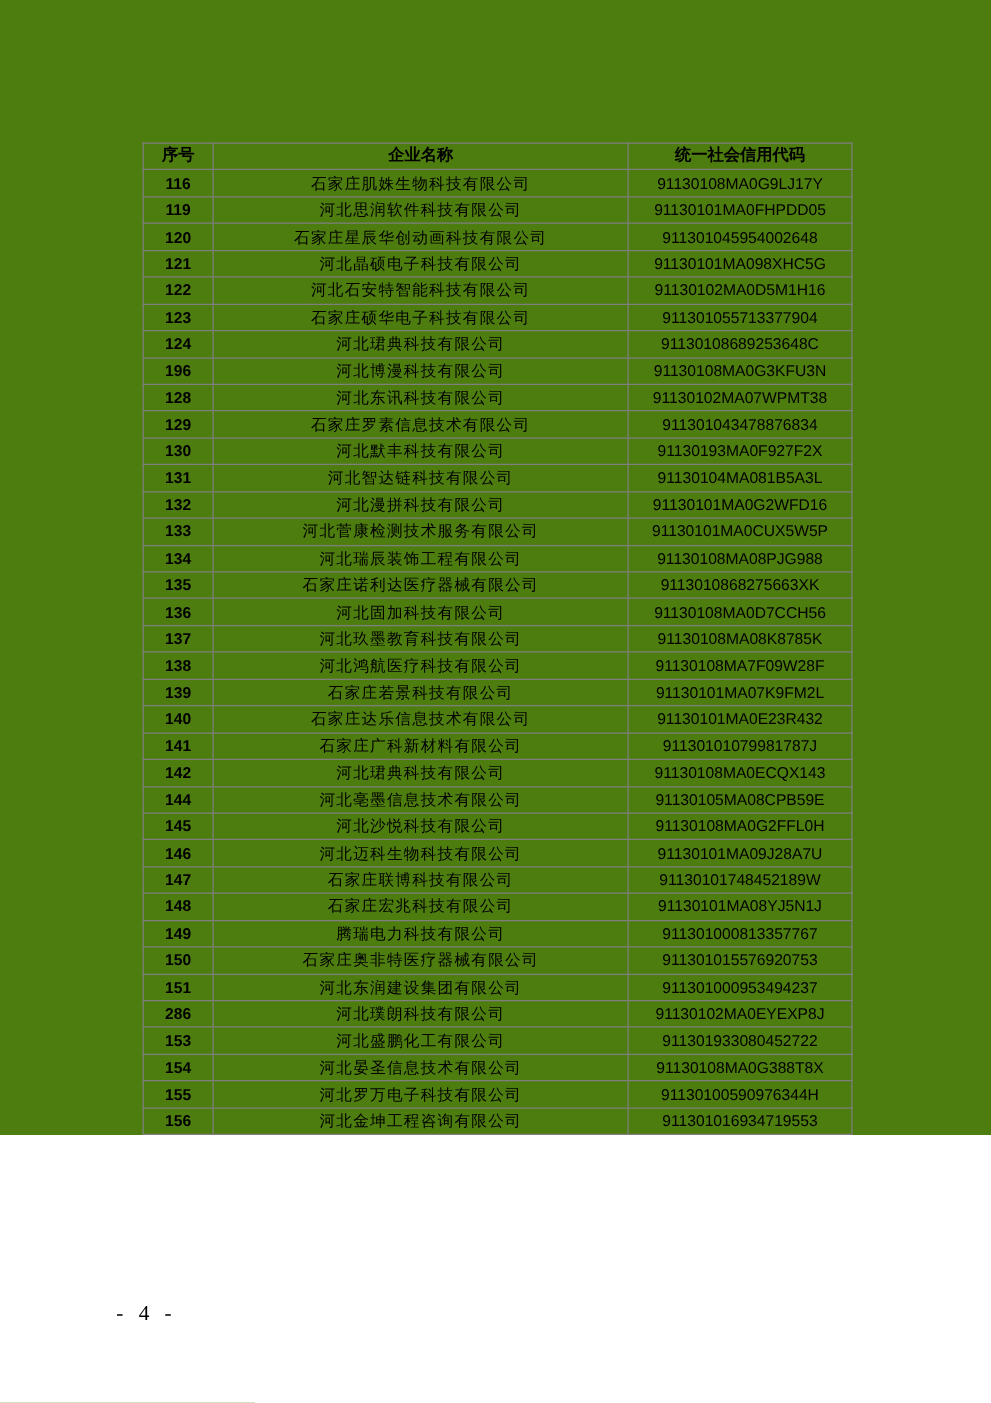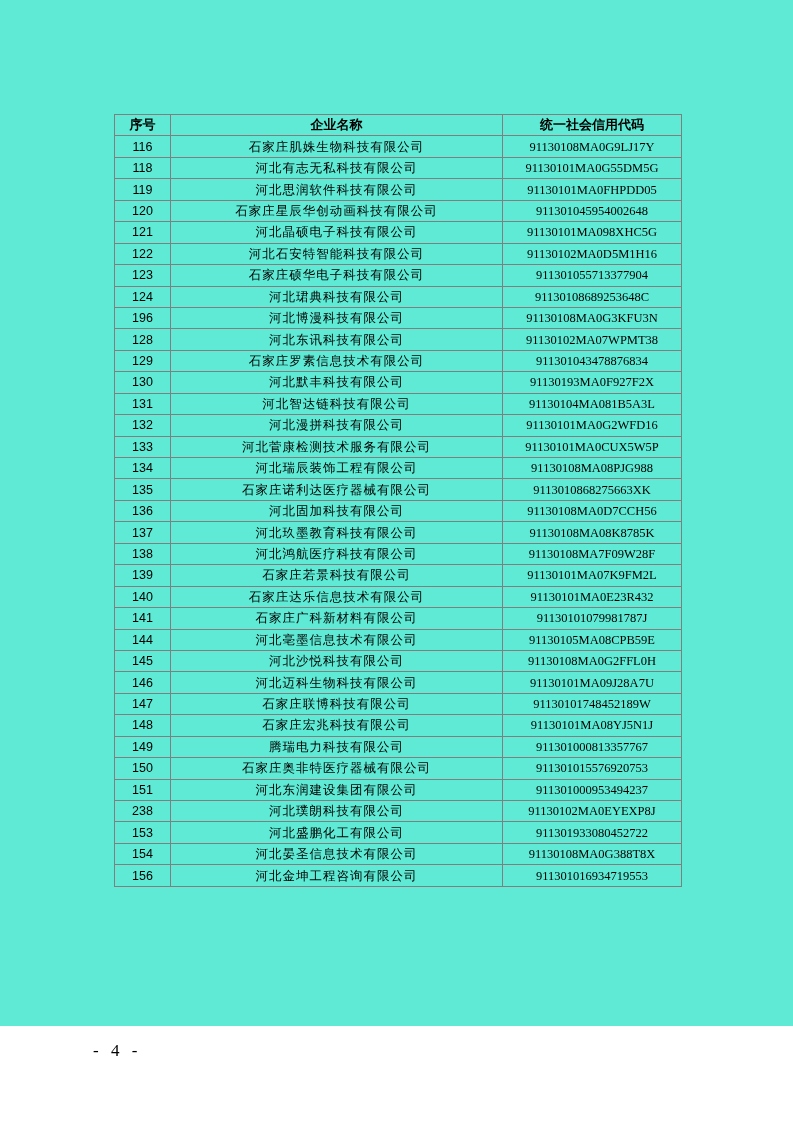--- a/index.html
+++ b/index.html
@@ -1,34 +1,34 @@
 <!DOCTYPE html>
 <html><head>
 <meta charset="utf-8">
 <style>
   html, body { margin: 0; padding: 0; background: #ffffff; }
   body { width: 793px; height: 1122px; position: relative; overflow: hidden;
          font-family: "DejaVu Sans", "Liberation Sans", sans-serif; color: #000; }
-  .page { position: absolute; left: 0; top: 0; width: 793px; height: 1026px; background: #5eead4; }
+  .page { position: absolute; left: 0; top: 0; width: 793px; height: 908px; background: #4d7c0f; }
   table.list {
     position: absolute; left: 114px; top: 114px;
     width: 567px; border-collapse: collapse; table-layout: fixed;
   }
   table.list td, table.list th {
     border: 1px solid #7f7f7f;
     height: 20.45px; padding: 0; text-align: center; vertical-align: middle;
     font-size: 12.5px; line-height: 14px; white-space: nowrap; overflow: hidden;
   }
   table.list th { font-weight: bold; font-size: 13px; }
   col.c1 { width: 56px; }
   col.c2 { width: 332px; }
   col.c3 { width: 179px; }
-  td.seq { font-family: "Liberation Sans", sans-serif; font-size: 12.5px; }
+  td.seq { font-family: "Liberation Sans", sans-serif; font-size: 12.5px; font-weight: bold; }
   td.name { letter-spacing: 1px; }
-  td.code { font-family: Liberation Serif, serif; font-size: 13.5px; }
+  td.code { font-family: Liberation Sans, sans-serif; font-size: 13.5px; }
   .page-number {
     position: absolute; left: 93px; top: 1041px;
     font-family: "Liberation Serif", serif; font-size: 17px; letter-spacing: 4px;
   }
 </style>
 </head>
 <body>
 
 <div class="page">
   <table class="list">
@@ -44,25 +44,20 @@
         <th>统一社会信用代码</th>
       </tr>
     </thead>
     <tbody id="rows">
         <tr>
           <td class="seq">116</td>
           <td class="name">石家庄肌姝生物科技有限公司</td>
           <td class="code">91130108MA0G9LJ17Y</td>
         </tr>
         <tr>
-          <td class="seq">118</td>
-          <td class="name">河北有志无私科技有限公司</td>
-          <td class="code">91130101MA0G55DM5G</td>
-        </tr>
-        <tr>
           <td class="seq">119</td>
           <td class="name">河北思润软件科技有限公司</td>
           <td class="code">91130101MA0FHPDD05</td>
         </tr>
         <tr>
           <td class="seq">120</td>
           <td class="name">石家庄星辰华创动画科技有限公司</td>
           <td class="code">911301045954002648</td>
         </tr>
         <tr>
@@ -154,20 +149,25 @@
           <td class="seq">140</td>
           <td class="name">石家庄达乐信息技术有限公司</td>
           <td class="code">91130101MA0E23R432</td>
         </tr>
         <tr>
           <td class="seq">141</td>
           <td class="name">石家庄广科新材料有限公司</td>
           <td class="code">91130101079981787J</td>
         </tr>
         <tr>
+          <td class="seq">142</td>
+          <td class="name">河北珺典科技有限公司</td>
+          <td class="code">91130108MA0ECQX143</td>
+        </tr>
+        <tr>
           <td class="seq">144</td>
           <td class="name">河北亳墨信息技术有限公司</td>
           <td class="code">91130105MA08CPB59E</td>
         </tr>
         <tr>
           <td class="seq">145</td>
           <td class="name">河北沙悦科技有限公司</td>
           <td class="code">91130108MA0G2FFL0H</td>
         </tr>
         <tr>
@@ -194,33 +194,38 @@
           <td class="seq">150</td>
           <td class="name">石家庄奥非特医疗器械有限公司</td>
           <td class="code">911301015576920753</td>
         </tr>
         <tr>
           <td class="seq">151</td>
           <td class="name">河北东润建设集团有限公司</td>
           <td class="code">911301000953494237</td>
         </tr>
         <tr>
-          <td class="seq">238</td>
+          <td class="seq">286</td>
           <td class="name">河北璞朗科技有限公司</td>
           <td class="code">91130102MA0EYEXP8J</td>
         </tr>
         <tr>
           <td class="seq">153</td>
           <td class="name">河北盛鹏化工有限公司</td>
           <td class="code">911301933080452722</td>
         </tr>
         <tr>
           <td class="seq">154</td>
           <td class="name">河北晏圣信息技术有限公司</td>
           <td class="code">91130108MA0G388T8X</td>
+        </tr>
+        <tr>
+          <td class="seq">155</td>
+          <td class="name">河北罗万电子科技有限公司</td>
+          <td class="code">91130100590976344H</td>
         </tr>
         <tr>
           <td class="seq">156</td>
           <td class="name">河北金坤工程咨询有限公司</td>
           <td class="code">911301016934719553</td>
         </tr>
       </tbody>
   </table>
 
   <div class="page-number">- 4 -</div>

